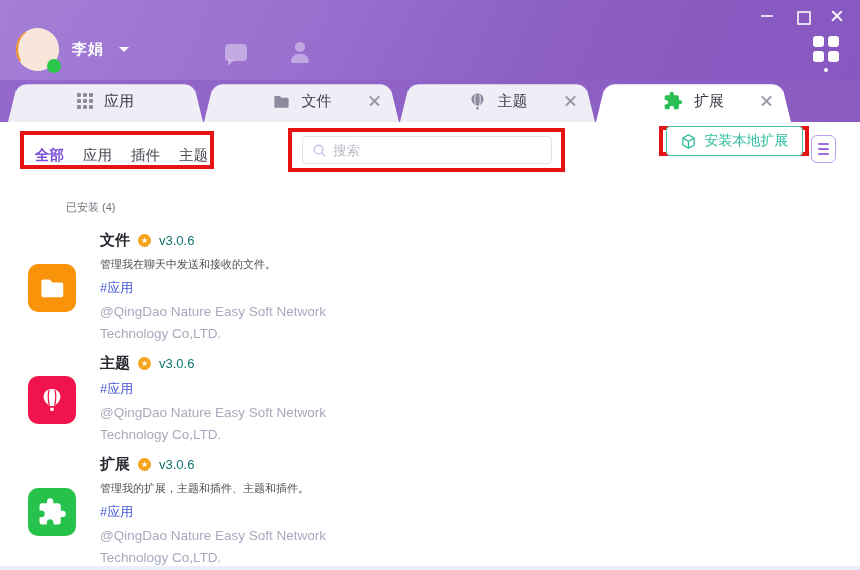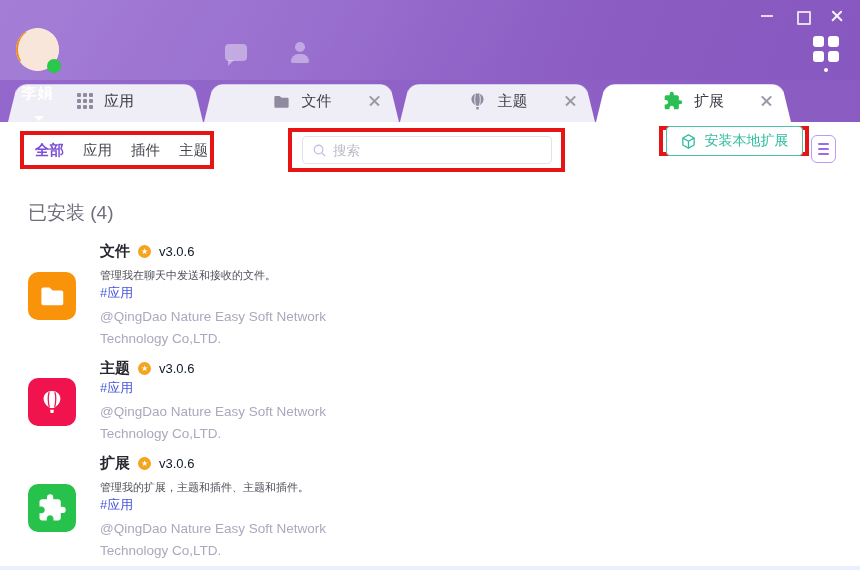--- a/index.html
+++ b/index.html
@@ -14,21 +14,21 @@
     background:linear-gradient(125deg, rgba(255,255,255,0.10) 0%, rgba(255,255,255,0.04) 38%, rgba(255,255,255,0) 60%); pointer-events:none; }
 
   .win-controls { position:absolute; top:9px; right:16px; display:flex; align-items:center; gap:21px; z-index:5; }
   .ctrl { width:14px; height:14px; position:relative; cursor:pointer; }
   .ctrl-min::before { content:""; position:absolute; left:1px; right:1px; top:6px; height:2px; background:rgba(255,255,255,0.78); }
   .ctrl-max::before { content:""; position:absolute; left:2px; top:2px; width:10px; height:10px; border:2px solid rgba(255,255,255,0.78); border-radius:1px; }
   .ctrl-close::before, .ctrl-close::after { content:""; position:absolute; left:0px; top:6px; width:14px; height:2.4px; background:rgba(255,255,255,0.92); border-radius:1px; }
   .ctrl-close::before { transform:rotate(45deg); }
   .ctrl-close::after { transform:rotate(-45deg); }
 
-  .user { position:absolute; left:16px; top:28px; display:flex; align-items:center; gap:13px; z-index:4;flex-direction:column; }
+  .user { position:absolute; left:16px; top:28px; display:flex; align-items:center; gap:13px; z-index:4; }
   .avatar-wrap { position:relative; width:43px; height:43px; }
   .avatar { width:43px; height:43px; border-radius:50%; background:#f8e6da; overflow:hidden; position:relative; }
   .avatar::before { content:""; position:absolute; left:-9px; top:1px; width:22px; height:34px; background:#ef8b21; border-radius:50%; transform:rotate(14deg); }
   .avatar::after { content:""; position:absolute; left:2px; top:0px; width:41px; height:43px; background:#f8e6da; border-radius:50%; }
   .status-dot { position:absolute; right:-2px; bottom:-2px; width:14px; height:14px; border-radius:50%; background:#29c74a; }
   .user-name { color:#ffffff; font-size:15px; font-weight:bold; letter-spacing:1px; }
   .caret-down { width:0; height:0; border-left:5px solid transparent; border-right:5px solid transparent; border-top:5px solid rgba(255,255,255,0.95); margin-left:2px; }
 
   .hdr-bubble { position:absolute; left:225px; top:44px; width:22px; height:17px; background:rgba(255,255,255,0.40); border-radius:4px; z-index:4; cursor:pointer; }
   .hdr-bubble::after { content:""; position:absolute; left:3px; bottom:-5px; width:0; height:0;
@@ -53,48 +53,48 @@
   .tab-close { position:absolute; right:18px; top:14px; width:13px; height:13px; cursor:pointer; }
   .tab-close::before, .tab-close::after { content:""; position:absolute; left:0; top:5.5px; width:13px; height:1.6px; background:#9a99a8; }
   .tab-close::before { transform:rotate(45deg); }
   .tab-close::after { transform:rotate(-45deg); }
   .dots9 { display:grid; grid-template-columns:repeat(3,4px); grid-template-rows:repeat(3,4px); gap:2px; }
   .dots9 span { background:#8f8a9e; border-radius:1px; }
 
   
   .toolbar { position:absolute; top:122px; left:0; right:0; height:58px; background:#fff; z-index:2; }
   .ann { position:absolute; border:4px solid #e61414; }
-  .ann-filters { left:20px; top:9px; width:194px; height:38px; display:flex; align-items:center; gap:19px; padding:0 11px; }
+  .ann-filters { left:20px; top:9px; width:194px; height:38px; display:flex; align-items:flex-end; gap:19px; padding:0 11px; }
   .filter-item { font-size:14.5px; color:#45454f; cursor:pointer; white-space:nowrap; }
   .filter-item.active { color:#7a4ed6; font-weight:bold; }
   .ann-search { left:288px; top:6px; width:277px; height:44px; }
   .search-box { position:absolute; left:10px; top:4px; width:250px; height:28px; border:1px solid #e2e2ea; border-radius:4px; background:#fff; }
   .search-input { position:absolute; left:30px; top:0; width:215px; height:26px; border:none; outline:none; font-size:13.5px; color:#555; font-family:inherit; background:transparent; }
   .search-input::placeholder { color:#b9b9c6; }
   .search-glass { position:absolute; left:9px; top:6px; width:15px; height:15px; }
   .ann-install { left:659px; top:4px; width:150px; height:30px; display:flex; align-items:center; justify-content:center; }
   .install-btn { display:flex; align-items:center; gap:8px; height:30px; padding:0 13px; background:#fff;
     border:1px solid #4cc3a9; border-radius:4px; color:#2fbc9e; font-size:14px; cursor:pointer; font-family:inherit; }
   .hamburger { position:absolute; left:811px; top:13px; width:25px; height:28px; border:1.5px solid #bb9cee; border-radius:6px;
     display:flex; flex-direction:column; align-items:center; justify-content:center; gap:2.5px; background:#fff; cursor:pointer; }
   .hamburger span { width:11px; height:2.2px; background:#9d6ce0; border-radius:1px; }
 
   
   .content { position:absolute; top:180px; left:0; right:0; bottom:0; background:#fff; padding:0 28px; overflow:hidden; }
-  .section-label { margin-top:20px; font-size:19px; color:#70707c; }
+  .section-label { margin-top:20px; font-size:11px; color:#70707c;margin-left:38px; }
   .ext-list { margin-top:16px; }
   .ext-item { display:flex; align-items:center; gap:24px; margin-bottom:10px; }
   .ext-icon { width:48px; height:48px; min-width:48px; border-radius:10px; display:flex; align-items:center; justify-content:center; }
   .ext-title-row { display:flex; align-items:center; gap:8px; }
   .ext-name { font-size:15px; font-weight:bold; color:#26262e; }
   .badge { width:13px; height:13px; border-radius:50%; background:#f5a41d; color:#fff; font-size:8px;
     display:flex; align-items:center; justify-content:center; line-height:1; }
-  .ext-ver { font-size:13px; color:#0f172a; }
+  .ext-ver { font-size:13px; color:#0f766e; }
   .ext-desc { font-size:11px; color:#4e4e58; margin-top:7px; }
-  .ext-tag { font-size:13px; color:#4656dd; margin-top:1px; cursor:pointer; }
+  .ext-tag { font-size:13px; color:#4656dd; margin-top:7px; cursor:pointer; }
   .ext-author { font-size:13.5px; color:#a9a9bd; margin-top:4px; max-width:280px; line-height:1.6; }
 
   .bottom-edge { position:absolute; left:0; right:0; bottom:0; height:4px; background:#e9effc; z-index:9; }
 </style>
 </head>
 <body>
 
 <div class="window">
 
   <div class="titlebar">

